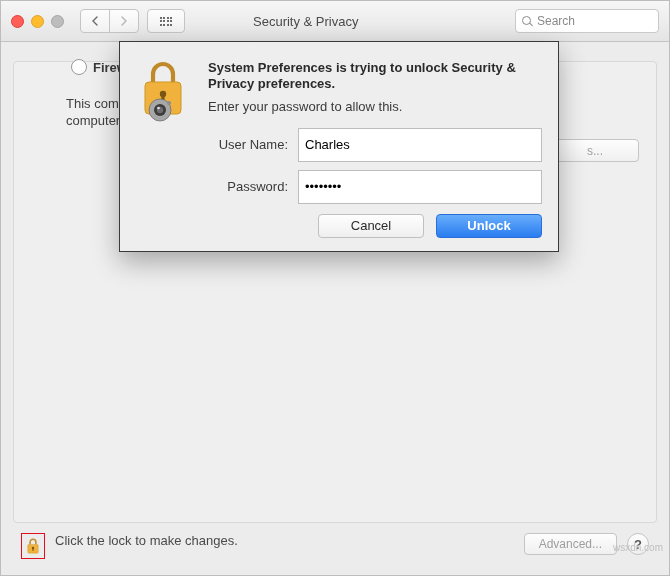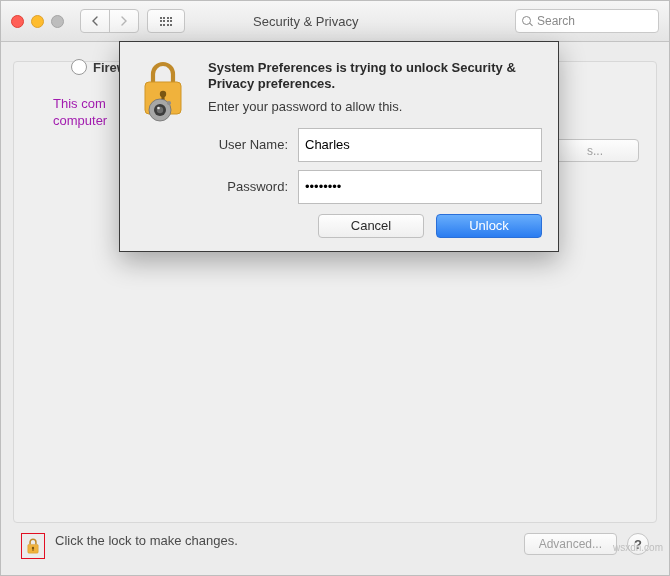--- a/index.html
+++ b/index.html
@@ -125,22 +125,22 @@
     top: 58px; left: 70px;
     display:flex; align-items:center; gap:6px;
     font-size:13px; color:#3a3a3a;
   }
   .radio-dot {
     width:14px; height:14px; border:1px solid #999; border-radius:50%;
     background:#fff; display:inline-block;
   }
   .body-text {
     position:absolute;
-    top: 95px; left: 52px;
-    font-size: 13px; color:#a21caf;
+    top: 95px; left: 65px;
+    font-size: 13px; color:#404040;
     line-height: 1.3;
   }
   .options-btn {
     position:absolute;
     top: 138px; right: 30px;
     width: 86px; height: 21px;
     background: linear-gradient(#fdfdfd,#f0f0f0);
     border:1px solid #c5c5c5; border-radius:4px;
     font-size:12px; color:#9e9e9e;
     display:flex; align-items:center; justify-content:center;
@@ -219,20 +219,21 @@
     height:22px; min-width:72px; padding:0 16px;
     border:1px solid #c0c0c0; border-radius:4px;
     background: linear-gradient(#fefefe,#efefef);
     font-size:13px; color:#2a2a2a;
     display:flex; align-items:center; justify-content:center;
   }
   .btn-primary {
     background: linear-gradient(#68aefc,#2a7cf0);
     border-color:#2a6fd8;
     color:#fff;
+    font-weight:bold;
   }
   .watermark {
     position:absolute; right:6px; bottom:22px;
     font-size:10px; color:#bfbfbf;
   }
 </style>
 </head>
 <body>
 
 <div class="window">

